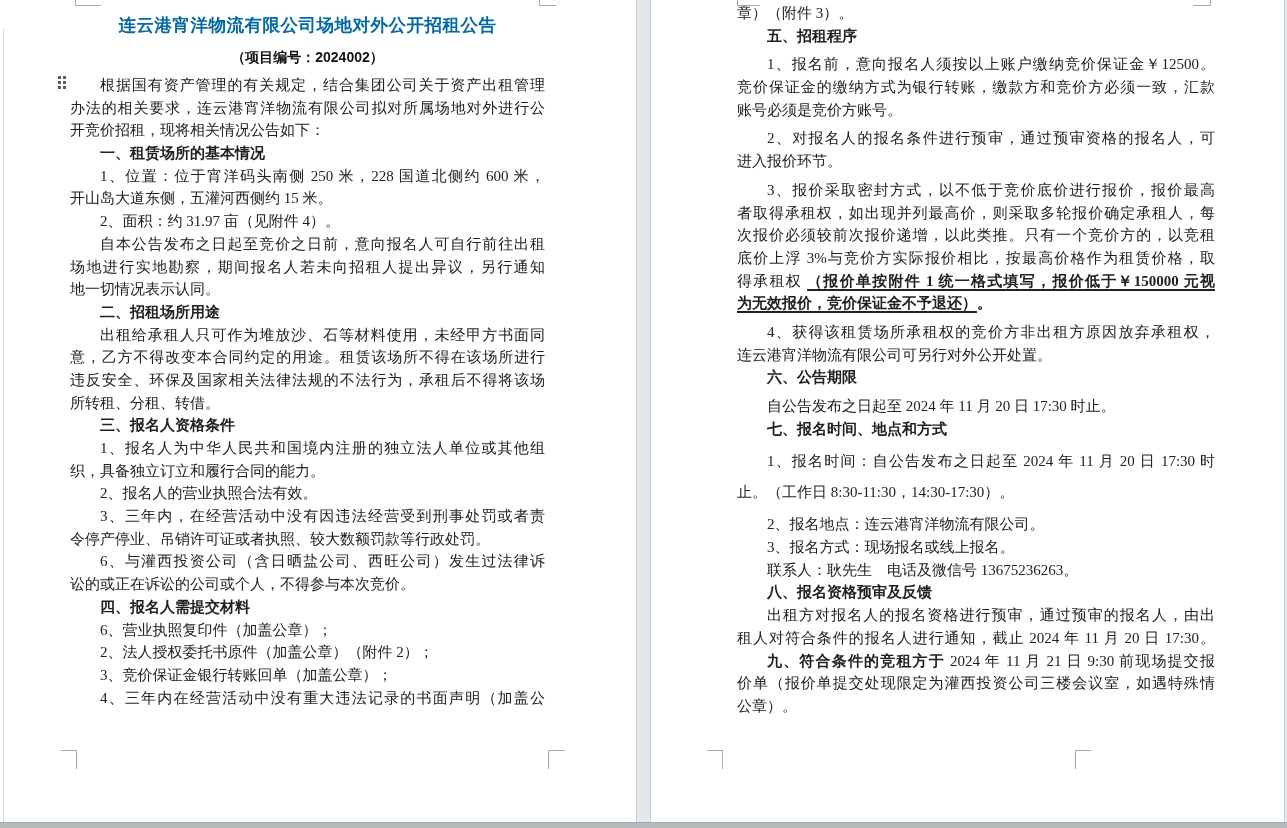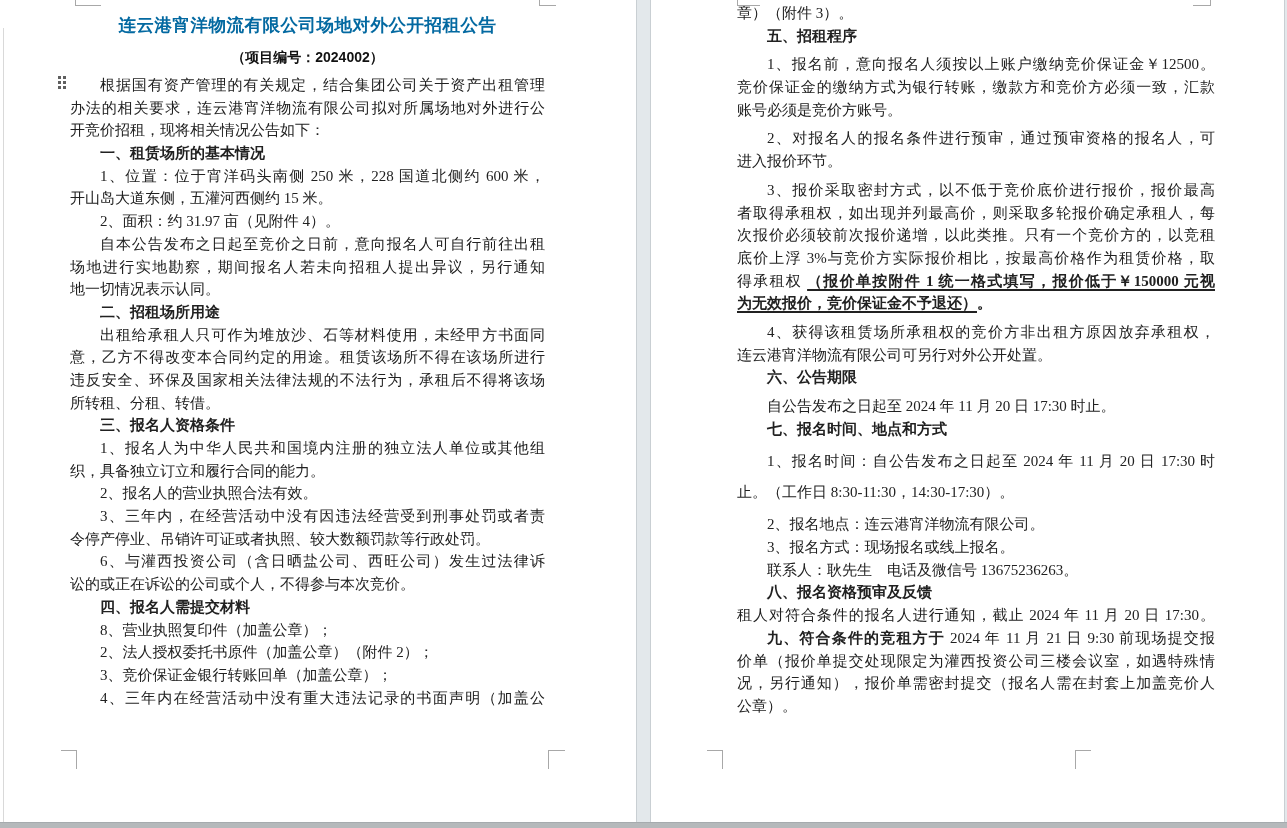--- a/index.html
+++ b/index.html
@@ -92,21 +92,21 @@
         <div class="line end"><span>所转租、分租、转借。</span></div>
         <div class="line h ind end"><span>三、报名人资格条件</span></div>
         <div class="line ind"><span>1、报名人为中华人民共和国境内注册的独立法人单位或其他组</span></div>
         <div class="line end"><span>织，具备独立订立和履行合同的能力。</span></div>
         <div class="line ind end"><span>2、报名人的营业执照合法有效。</span></div>
         <div class="line ind"><span>3、三年内，在经营活动中没有因违法经营受到刑事处罚或者责</span></div>
         <div class="line end"><span>令停产停业、吊销许可证或者执照、较大数额罚款等行政处罚。</span></div>
         <div class="line ind"><span>6、与灌西投资公司（含日晒盐公司、西旺公司）发生过法律诉</span></div>
         <div class="line end"><span>讼的或正在诉讼的公司或个人，不得参与本次竞价。</span></div>
         <div class="line h ind end"><span>四、报名人需提交材料</span></div>
-        <div class="line ind end"><span>8、营业执照复印件（加盖公章）；</span></div>
+        <div class="line ind end"><span>6、营业执照复印件（加盖公章）；</span></div>
         <div class="line ind end"><span>2、法人授权委托书原件（加盖公章）（附件 2）；</span></div>
         <div class="line ind end"><span>3、竞价保证金银行转账回单（加盖公章）；</span></div>
         <div class="line ind"><span>4、三年内在经营活动中没有重大违法记录的书面声明（加盖公</span></div>
       </div>
   </div>
 
   <div class="divider"></div>
 
   <div class="page" id="p2">
     <div class="content">
@@ -127,24 +127,24 @@
         <div class="line end"><span>连云港宵洋物流有限公司可另行对外公开处置。</span></div>
         <div class="line h ind end g2"><span>六、公告期限</span></div>
         <div class="line ind end g1"><span>自公告发布之日起至 2024 年 11 月 20 日 17:30 时止。</span></div>
         <div class="line h ind end g2"><span>七、报名时间、地点和方式</span></div>
         <div class="line ind g1 tall"><span>1、报名时间：自公告发布之日起至 2024 年 11 月 20 日 17:30 时</span></div>
         <div class="line end tall"><span>止。（工作日 8:30-11:30，14:30-17:30）。</span></div>
         <div class="line ind end g1"><span>2、报名地点：连云港宵洋物流有限公司。</span></div>
         <div class="line ind end"><span>3、报名方式：现场报名或线上报名。</span></div>
         <div class="line ind end"><span>联系人：耿先生　电话及微信号 13675236263。</span></div>
         <div class="line h ind end"><span>八、报名资格预审及反馈</span></div>
+        <div class="line ind"><span>出租方对报名人的报名资格进行预审，通过预审的报名人，由出</span></div>
         <div class="line"><span>租人对符合条件的报名人进行通知，截止 2024 年 11 月 20 日 17:30。</span></div>
         <div class="line ind"><span class="b">九、符合条件的竞租方于</span><span> 2024 年 11 月 21 日 9:30 前现场提交报</span></div>
         <div class="line"><span>价单（报价单提交处现限定为灌西投资公司三楼会议室，如遇特殊情</span></div>
-        <div class="line"><span>况，另行通知），报价单需密封提交（报名人需在封套上加盖竞价人</span></div>
         <div class="line end"><span>公章）。</span></div>
       </div>
   </div>
 
   <div class="mark" style="left:75px;top:0;width:26px;height:6px;border-left:1px solid #a8a8a8;border-bottom:1px solid #a8a8a8;"></div>
   <div class="mark" style="left:539px;top:0;width:17px;height:6px;border-left:1px solid #a8a8a8;border-bottom:1px solid #a8a8a8;"></div>
   <div class="mark" style="left:737px;top:0;width:23px;height:6px;border-left:1px solid #a8a8a8;border-bottom:1px solid #a8a8a8;"></div>
   <div class="mark" style="left:1193px;top:0;width:18px;height:6px;border-right:1px solid #a8a8a8;border-bottom:1px solid #a8a8a8;"></div>
   <div class="mark" style="left:61px;top:750px;width:16px;height:19px;border-top:1px solid #a8a8a8;border-right:1px solid #a8a8a8;"></div>
   <div class="mark" style="left:548px;top:750px;width:17px;height:19px;border-top:1px solid #a8a8a8;border-left:1px solid #a8a8a8;"></div>

